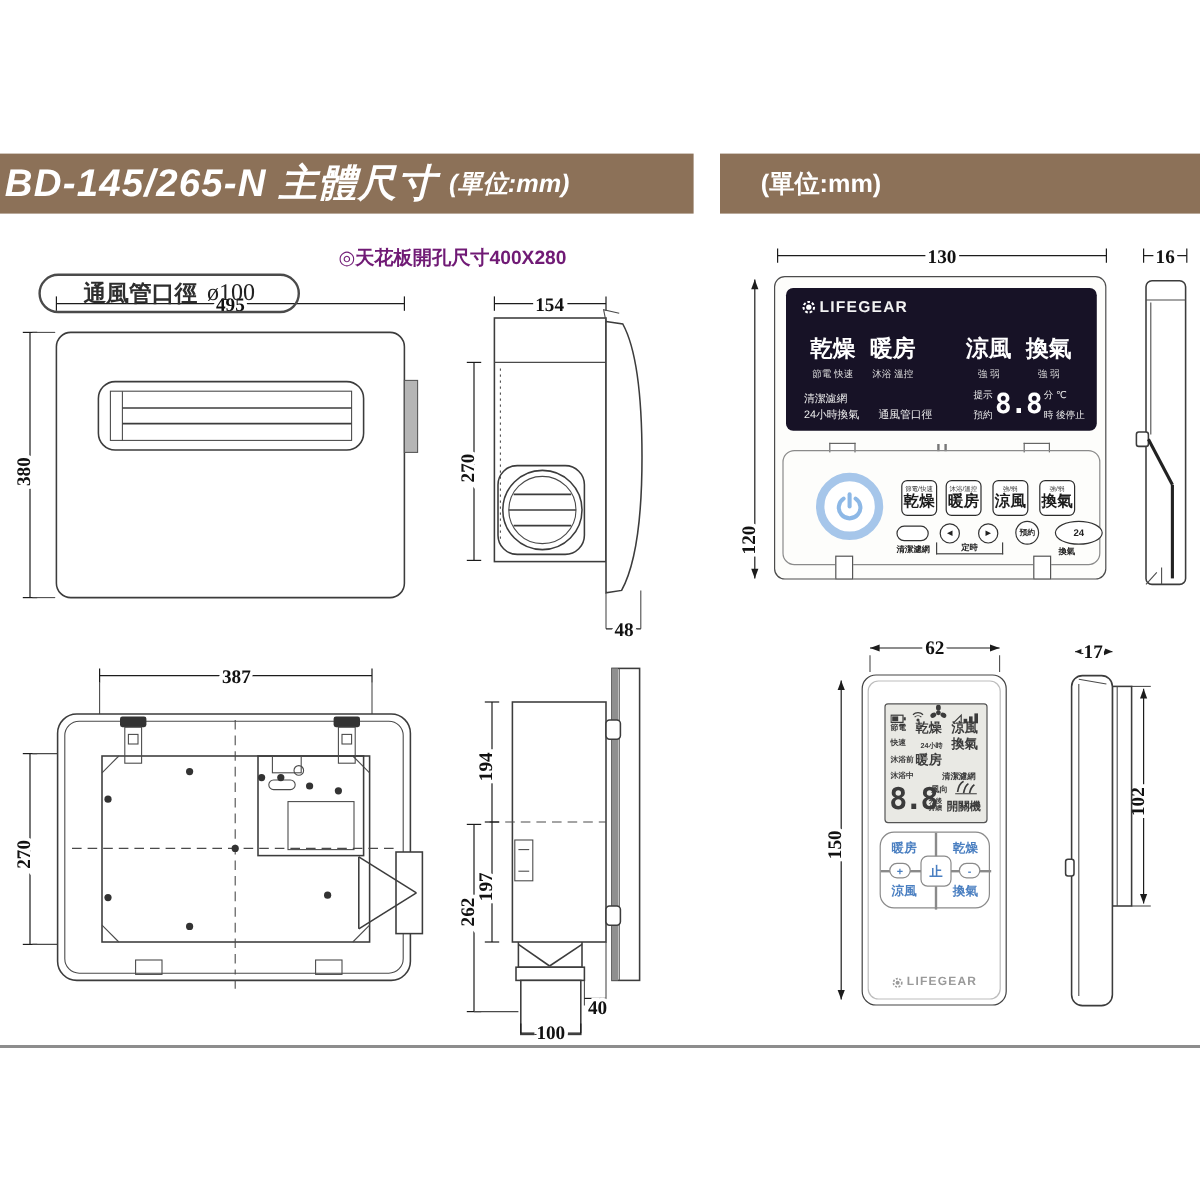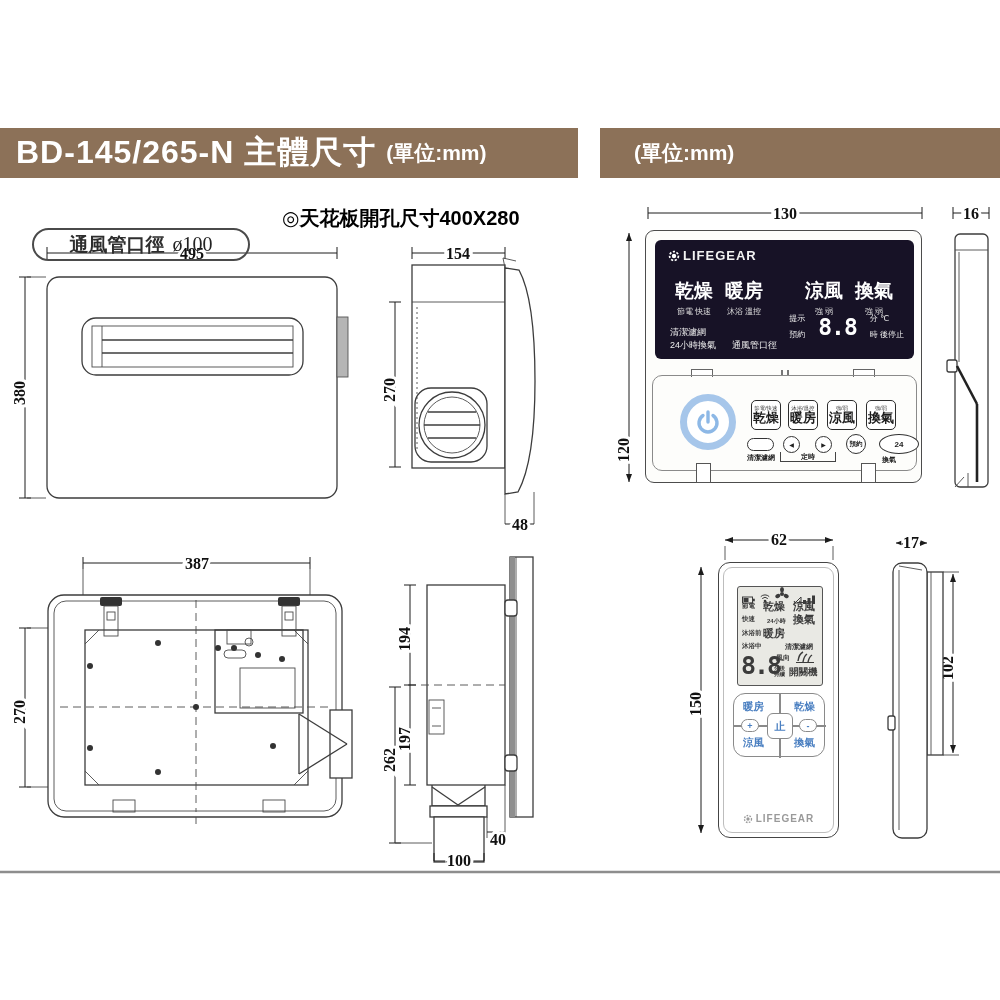--- a/index.html
+++ b/index.html
@@ -19,41 +19,41 @@
   .thick{stroke:#222;stroke-width:2.6;fill:none;}
   text.dlab{font:600 16px "Liberation Serif","DejaVu Serif",serif;fill:#111;
             paint-order:stroke;stroke:#fff;stroke-width:6;text-anchor:middle;}
   .arr{fill:#1c1c1c;stroke:none;}
 
   
   .banner{position:absolute;top:128px;height:50px;background:#8c7158;color:#fff;
           display:flex;align-items:center;}
   .banner .t{font-size:32px;font-weight:bold;letter-spacing:1px;white-space:nowrap;}
   .banner .u{font-size:21px;font-weight:bold;margin-left:10px;white-space:nowrap;}
-  #banner-left{left:0;width:578px;padding-left:16px;}
+  #banner-left{left:0;width:578px;padding-left:4px;font-style:italic;}
   #banner-right{left:600px;width:400px;padding-left:24px;}
   #vent-pill{position:absolute;left:32px;top:200px;width:218px;height:33px;border:2px solid #4a4a4a;
              border-radius:17px;display:flex;align-items:center;justify-content:center;gap:8px;margin-top:28px;}
   #vent-pill .pl{font-size:19px;font-weight:bold;color:#2e2e2e;}
   #vent-pill .pv{font-size:20px;font-family:"Liberation Serif",serif;color:#222;}
-  #ceiling-note{position:absolute;left:282px;top:205px;font-size:20px;font-weight:bold;color:#000000;}
+  #ceiling-note{position:absolute;left:282px;top:205px;font-size:16px;font-weight:bold;color:#701a75;}
 
   
   #ctrl{position:absolute;left:645px;top:230px;width:277px;height:253px;background:#fdfdfb;
         border:1.6px solid #4c4c4c;border-radius:9px;}
   #ctrl-display{position:absolute;left:9px;top:9px;width:259px;height:119px;background:#171226;
                 border-radius:6px;color:#fff;overflow:hidden;}
   .brand-row{position:absolute;left:13px;top:8px;display:flex;align-items:center;gap:3px;}
   .brand-row .btxt{font-size:13px;font-weight:bold;letter-spacing:1px;color:#f2f2f2;}
   .mode-block{position:absolute;top:38px;width:46px;text-align:center;}
   .mode-block .big{font-size:19px;font-weight:bold;white-space:nowrap;}
   .mode-block .sub{font-size:8px;margin-top:2px;color:#ddd;white-space:nowrap;}
   #disp-status{position:absolute;left:15px;top:86px;font-size:9px;color:#eee;line-height:13px;white-space:nowrap;}
   #disp-status .l2{display:flex;gap:16px;}
-  #disp-timer{position:absolute;right:10px;top:73px;display:flex;align-items:flex-end;gap:13px;}
+  #disp-timer{position:absolute;right:10px;top:84px;display:flex;align-items:flex-start;gap:2px;}
   #disp-timer .pcol,#disp-timer .scol{display:flex;flex-direction:column;gap:5px;font-size:8px;color:#eee;white-space:nowrap;}
   #disp-timer .dig{font-family:"DejaVu Sans Mono",monospace;font-size:23px;font-weight:bold;letter-spacing:-1px;}
   .notch{position:absolute;width:22px;height:8px;border:1px solid #666;border-bottom:none;background:#fff;top:138px;}
   .cmark{position:absolute;top:139px;width:2px;height:6px;background:#777;}
   #ctrl-panel{position:absolute;left:6px;top:144px;width:265px;height:96px;border:1px solid #8a8a8a;border-radius:10px;}
   #power-btn{position:absolute;left:34px;top:163px;width:56px;height:56px;border-radius:50%;
              border:7px solid #a6c6ea;background:#fff;display:flex;align-items:center;justify-content:center;}
   .mode-btn{position:absolute;top:169px;width:30px;height:30px;border:1.5px solid #2c2c2c;border-radius:5px;
             background:#fff;display:flex;flex-direction:column;align-items:center;justify-content:center;}
   .mode-btn .ms{font-size:6px;color:#333;line-height:6px;white-space:nowrap;transform:scale(.9);}

